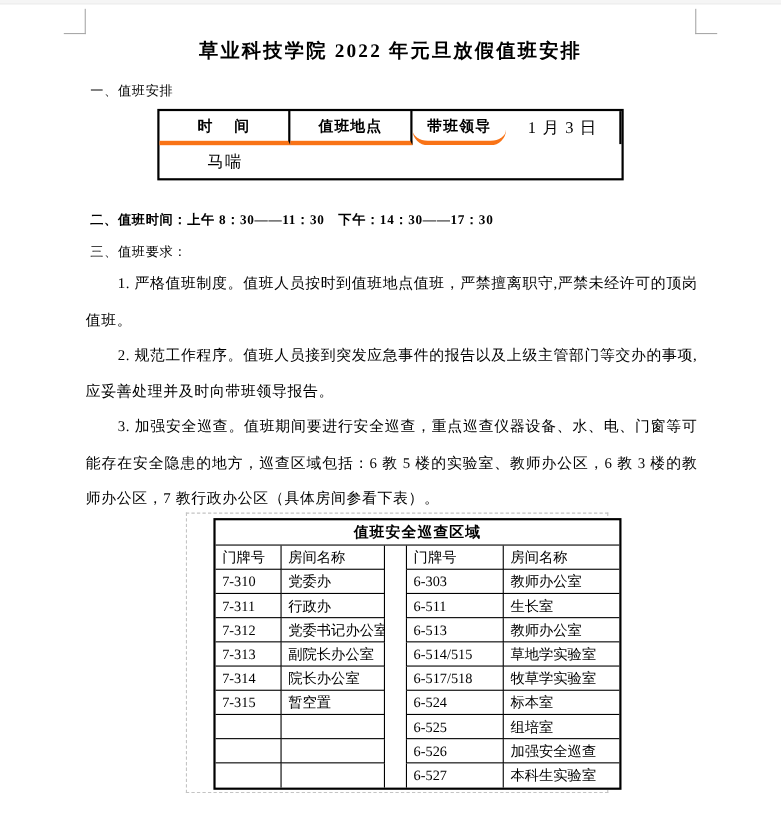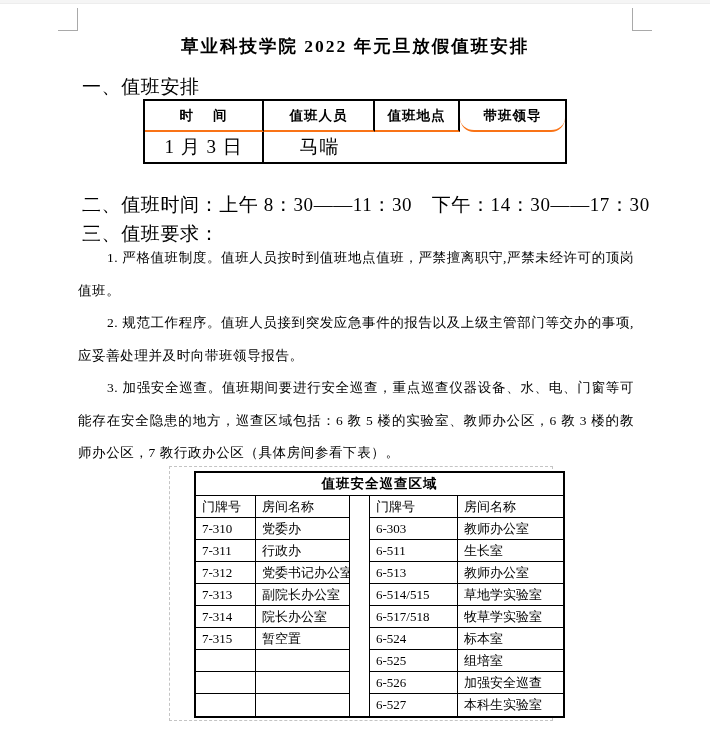--- a/index.html
+++ b/index.html
@@ -18,51 +18,51 @@
   .corner { position: absolute; width: 20px; height: 23px; }
   .corner.tl { left: 58px; top: 8px; border-right: 1px solid #a9a9a9; border-bottom: 1px solid #a9a9a9; }
   .corner.tr { left: 632px; top: 8px; border-left: 1px solid #a9a9a9; border-bottom: 1px solid #a9a9a9; }
 
   .doc-title {
     position: absolute; left: 0; right: 0; top: 34px;
     text-align: center; font-size: 17.5px; font-weight: bold;
     letter-spacing: 2px; white-space: nowrap;
   }
   .secline {
-    position: absolute; left: 82px; font-size: 19px; letter-spacing: 0.6px;
+    position: absolute; left: 82px; font-size: 12px; letter-spacing: 0.6px;
     white-space: nowrap;
   }
   #sec1 { top: 74px; }
-  #sec2 { top: 192px; }
+  #sec2 { top: 192px; font-weight: bold; }
   #sec3 { top: 221px; }
 
   .para {
     position: absolute; left: 78px; width: 556px;
     font-size: 13.5px; line-height: 32.5px; letter-spacing: 0.6px;
     text-align: justify; text-indent: 29px;
   }
   #p1 { top: 242px; }
   #p2 { top: 307px; }
   #p3 { top: 372px; }
 
   
   #duty-table {
     position: absolute; left: 143px; top: 99px;
     display: grid; grid-template-columns: 119px 111px 85px 105px;
     border: 2px solid #000; background: #fff;
   }
   .t1h {
     height: 31px; display: flex; align-items: center; justify-content: center;
     font-weight: bold; font-size: 13.5px; letter-spacing: 1px;
-    border-right: 2px solid #000; border-bottom: 2px solid #f97316;
+    border-right: 2px solid #000; border-bottom: 4px solid #f97316;
   }
   .t1h.last { border-right: none; border-radius: 14px; }
   .t1c {
     height: 30px; display: flex; align-items: center; justify-content: center;
-    font-size: 19px; letter-spacing: 1px;
+    font-size: 15px; letter-spacing: 1px;
     border-right: 2px solid #000;
   }
   .t1c.last { border-right: none; }
 
   
   #patrol-frame {
     position: absolute; left: 169px; top: 466px; width: 384px; height: 255px;
     border: 1px dashed #c4c4c4;
   }
   #patrol-table {
@@ -95,21 +95,20 @@
   <div class="top-strip"></div>
   <div class="corner tl"></div>
   <div class="corner tr"></div>
 
   <div class="doc-title">草业科技学院 2022 年元旦放假值班安排</div>
 
   <div id="sec1" class="secline">一、值班安排</div>
 
   <div id="duty-table">
     <div class="t1h">时　 间</div>
-    <div class="t1h">值班人员</div>
     <div class="t1h">值班地点</div>
     <div class="t1h last">带班领导</div>
     <div class="t1c">1 月 3 日</div>
     <div class="t1c last">马喘</div>
   </div>
 
   <div id="sec2" class="secline">二、值班时间：上午 8：30——11：30　下午：14：30——17：30</div>
   <div id="sec3" class="secline">三、值班要求：</div>
 
   <div id="p1" class="para">1. 严格值班制度。值班人员按时到值班地点值班，严禁擅离职守,严禁未经许可的顶岗值班。</div>

